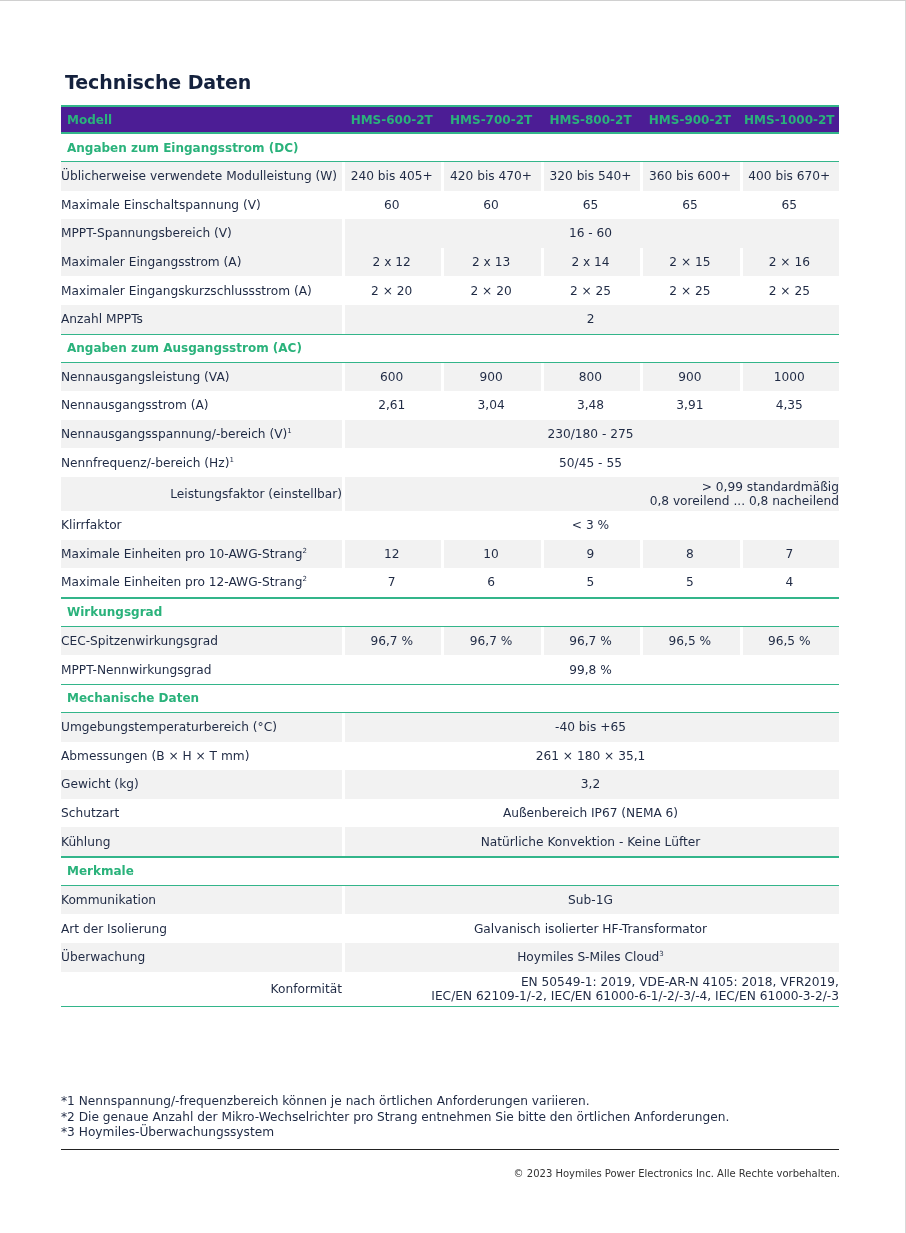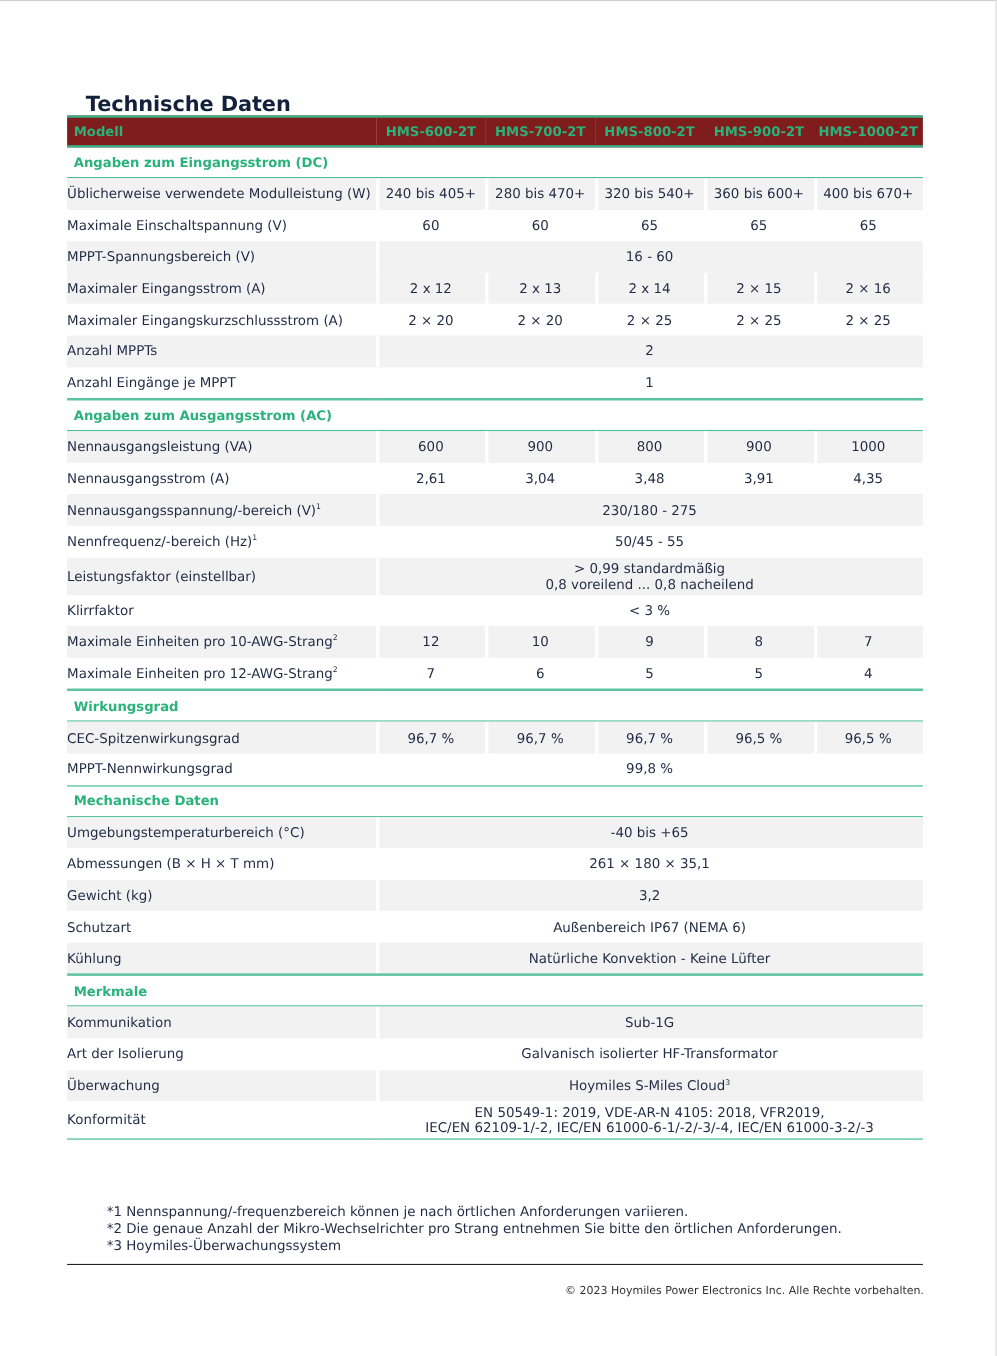--- a/index.html
+++ b/index.html
@@ -3,58 +3,58 @@
   <meta charset="utf-8">
   <style>
     html, body { margin: 0; padding: 0; }
     body {
       width: 906px; height: 1233px; background: #ffffff; position: relative; overflow: hidden;
       font-family: "DejaVu Sans", "Liberation Sans", sans-serif; color: #1f2a44;
       border-top: 1px solid #d0d0d0;
     }
     .page-edge { position: absolute; top: 0; right: 0; width: 1px; height: 1233px; background: #d8d8d8; }
     .title {
-      position: absolute; left: 61px; top: 66px; margin: 17px;
+      position: absolute; left: 61px; top: 66px; margin: 4px;
       font-size: 19px; font-weight: bold; color: #14213d; letter-spacing: -0.1px;
     }
     table.spec {
       position: absolute; left: 61px; top: 104px; width: 778px;
       border-collapse: separate; border-spacing: 0; table-layout: fixed;
       font-size: 12.2px; color: #1f2a44;
     }
     col.c-label { width: 281px; }
     col.c-val { width: 99.4px; }
     table.spec td, table.spec th {
       padding: 0; height: 28.6px; vertical-align: middle; font-weight: normal;
     }
     
     tr.head th {
-      background: #7f1d1d; color: #2ab27b; font-weight: bold; font-size: 12px;
+      background: #4c1d95; color: #2ab27b; font-weight: bold; font-size: 12px;
       border-top: 2px solid #33b58a; border-bottom: 2px solid #33b58a; height: 25px;
       text-align: center;
     }
     tr.head th.lab { text-align: left; padding-left: 6px; }
     
     tr.section td {
       color: #2ab27b; font-weight: bold; font-size: 12px; padding-left: 6px; height: 27px;
       border-bottom: 1.5px solid #33b58a;
       margin-left: 40px;
     }
     tr.section.top-line td { border-top: 1.5px solid #33b58a; }
     
     td.lab { padding-left: 6px; text-align: left; white-space: nowrap; }
     td.val { text-align: center; white-space: nowrap; }
     tr.shaded td.lab, tr.shaded td.val { background: #f2f2f2; }
     tr.shaded td.val { box-shadow: inset 3px 0 0 #ffffff; }
     tr.last td { border-bottom: 1.5px solid #33b58a; }
-    tr.tall td { height: 34px; line-height: 14px; }
+    tr.tall td { height: 34px; line-height: 14px; text-align: right; }
     sup { font-size: 7px; vertical-align: 5px; }
     .footnotes {
       position: absolute; left: 61px; top: 1093px; width: 778px;
-      font-size: 12.2px; line-height: 15.5px; color: #1f2a44; margin-left: 36px;
+      font-size: 12.2px; line-height: 15.5px; color: #1f2a44;
     }
     .footnotes div { white-space: nowrap; }
     .rule { position: absolute; left: 61px; top: 1148px; width: 778px; height: 1px; background: #222; }
     .copyright {
       position: absolute; right: 66px; top: 1167px; font-size: 10px; color: #333;
     }
   </style>
 </head>
 <body>
 
@@ -81,21 +81,21 @@
       <th>HMS-1000-2T</th>
     </tr>
   </thead>
   <tbody id="spec-body">
       <tr class="section">
         <td colspan="6">Angaben zum Eingangsstrom (DC)</td>
       </tr>
       <tr class="shaded">
         <td class="lab"><span>Üblicherweise verwendete Modulleistung (W)</span></td>
         <td class="val">240 bis 405+</td>
-        <td class="val">280 bis 470+</td>
+        <td class="val">420 bis 470+</td>
         <td class="val">320 bis 540+</td>
         <td class="val">360 bis 600+</td>
         <td class="val">400 bis 670+</td>
       </tr>
       <tr class="">
         <td class="lab"><span>Maximale Einschaltspannung (V)</span></td>
         <td class="val">60</td>
         <td class="val">60</td>
         <td class="val">65</td>
         <td class="val">65</td>
@@ -120,26 +120,20 @@
         <td class="val">2 × 20</td>
         <td class="val">2 × 20</td>
         <td class="val">2 × 25</td>
         <td class="val">2 × 25</td>
         <td class="val">2 × 25</td>
       </tr>
       <tr class="shaded">
         <td class="lab"><span>Anzahl MPPTs</span></td>
         <td class="val" colspan="5">
           <div><span>2</span></div>
-        </td>
-      </tr>
-      <tr class="last">
-        <td class="lab"><span>Anzahl Eingänge je MPPT</span></td>
-        <td class="val" colspan="5">
-          <div><span>1</span></div>
         </td>
       </tr>
       <tr class="section top-line">
         <td colspan="6">Angaben zum Ausgangsstrom (AC)</td>
       </tr>
       <tr class="shaded">
         <td class="lab"><span>Nennausgangsleistung (VA)</span></td>
         <td class="val">600</td>
         <td class="val">900</td>
         <td class="val">800</td>

